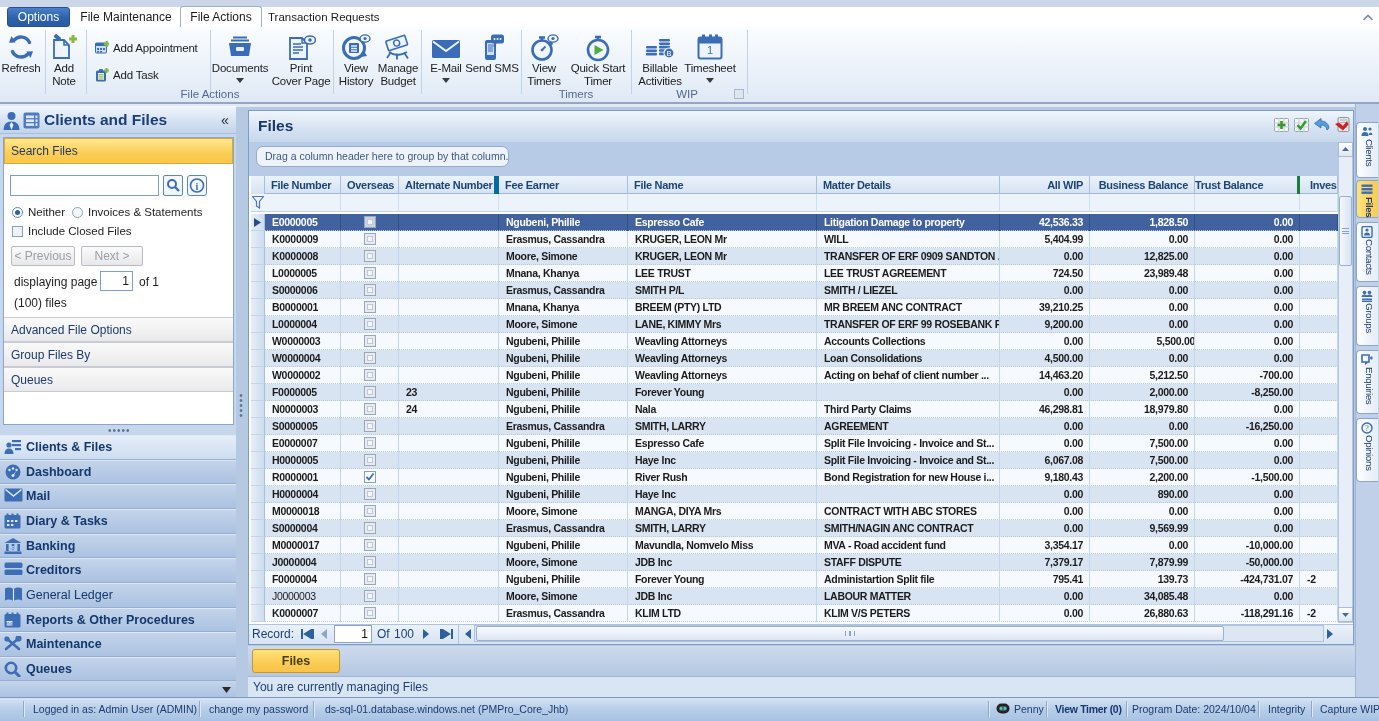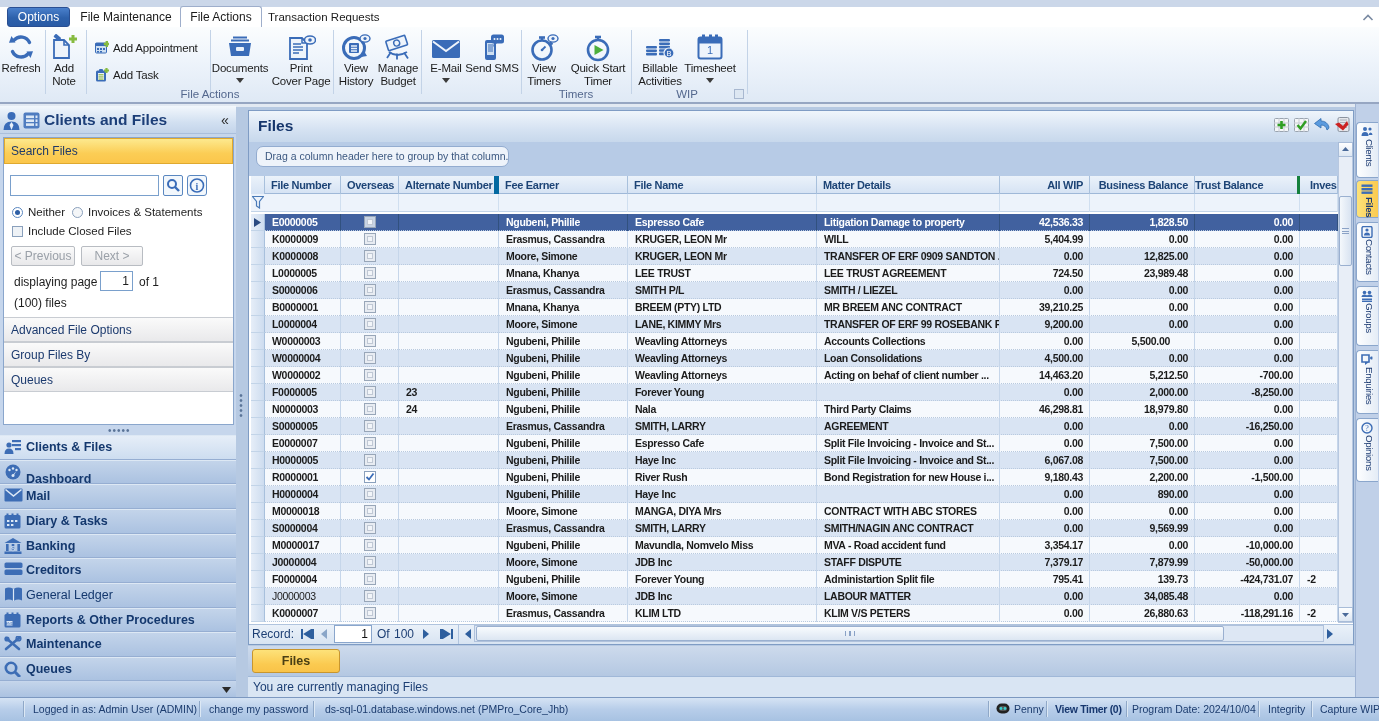--- a/index.html
+++ b/index.html
@@ -287,21 +287,21 @@
       <circle cx="9" cy="8" r="7.5" fill="#3d6db5"></circle>
       <g fill="#dce8f6">
         <circle cx="5.5" cy="6" r="1.2"></circle>
         <circle cx="9" cy="4.5" r="1.2"></circle>
         <circle cx="12.5" cy="6" r="1.2"></circle>
         <path d="M8.2 11.5 L12 7.5 L9.8 11.5 Z"></path>
         <circle cx="9" cy="11.5" r="1.5"></circle>
       </g>
     </svg>
   </div>
-<div class="abs" style="left:26px;top:465px;font-size:12.5px;font-weight:bold;color:#14386e;margin-top:7px;">Dashboard</div>
+<div class="abs" style="left:26px;top:465px;font-size:12.5px;font-weight:bold;color:#14386e;">Dashboard</div>
 <div class="abs" style="left:0;top:484px;width:236px;height:25px;background:linear-gradient(#c3d4ea,#abc2e1);border-top:1px solid #dde8f4;border-bottom:1px solid #96aed2;"></div>
 <div class="abs" style="left:4px;top:488px;width:20px;">
     <svg width="19" height="14" viewBox="0 0 19 14">
       <rect x="0.5" y="0.5" width="18" height="13" rx="1" fill="#3d6db5"></rect>
       <path d="M1.5 1.5 L9.5 8 L17.5 1.5" fill="none" stroke="#dce8f6" stroke-width="1.6"></path>
     </svg>
   </div>
 <div class="abs" style="left:26px;top:489px;font-size:12.5px;font-weight:bold;color:#14386e;">Mail</div>
 <div class="abs" style="left:0;top:509px;width:236px;height:25px;background:linear-gradient(#c3d4ea,#abc2e1);border-top:1px solid #dde8f4;border-bottom:1px solid #96aed2;"></div>
 <div class="abs" style="left:4px;top:513px;width:20px;">
@@ -618,21 +618,21 @@
 <div class="abs" style="left:265px;top:333px;width:1073px;height:17px;background:#f6f9fd;border-bottom:1px dotted #b9cadf;"></div>
 <div class="abs" style="left:251px;top:333px;width:14px;height:17px;background:linear-gradient(90deg,#e6eef8,#cddcef);border-right:1px solid #a8c0dc;border-bottom:1px solid #c2d4e8;"></div>
 <div class="abs" style="left:265px;top:333px;width:76px;height:17px;font-size:10.5px;font-weight:bold;color:#1b1b1b;line-height:17px;letter-spacing:-0.3px;white-space:nowrap;overflow:hidden;padding-left:7px;">W0000003</div>
 <div class="abs" style="left:364px;top:335px;width:12px;height:12px;background:#e8ecf2;border:1px solid #98a6b8;">
     <div style="margin:2px;width:6px;height:6px;background:#f2f5f9;border:1px solid #c0c8d4;"></div>
   </div>
 <div class="abs" style="left:499px;top:333px;width:129px;height:17px;font-size:10.5px;font-weight:bold;color:#1b1b1b;line-height:17px;letter-spacing:-0.3px;white-space:nowrap;overflow:hidden;padding-left:7px;">Ngubeni, Philile</div>
 <div class="abs" style="left:628px;top:333px;width:189px;height:17px;font-size:10.5px;font-weight:bold;color:#1b1b1b;line-height:17px;letter-spacing:-0.3px;white-space:nowrap;overflow:hidden;padding-left:7px;">Weavling Attorneys</div>
 <div class="abs" style="left:817px;top:333px;width:183px;height:17px;font-size:10.5px;font-weight:bold;color:#1b1b1b;line-height:17px;letter-spacing:-0.3px;white-space:nowrap;overflow:hidden;padding-left:7px;">Accounts Collections</div>
 <div class="abs" style="left:1000px;top:333px;width:90px;height:17px;font-size:10.5px;font-weight:bold;color:#1b1b1b;line-height:17px;letter-spacing:-0.3px;white-space:nowrap;overflow:hidden;text-align:right;padding-right:7px;">0.00</div>
-<div class="abs" style="left:1090px;top:333px;width:105px;height:17px;font-size:10.5px;font-weight:bold;color:#1b1b1b;line-height:17px;letter-spacing:-0.3px;white-space:nowrap;overflow:hidden;text-align:right;padding-right:25px;">5,500.00</div>
+<div class="abs" style="left:1090px;top:333px;width:105px;height:17px;font-size:10.5px;font-weight:bold;color:#1b1b1b;line-height:17px;letter-spacing:-0.3px;white-space:nowrap;overflow:hidden;text-align:right;padding-right:0;">5,500.00</div>
 <div class="abs" style="left:1195px;top:333px;width:105px;height:17px;font-size:10.5px;font-weight:bold;color:#1b1b1b;line-height:17px;letter-spacing:-0.3px;white-space:nowrap;overflow:hidden;text-align:right;padding-right:7px;">0.00</div>
 <div class="abs" style="left:340px;top:333px;width:1px;height:17px;background:#c6d6ea;"></div>
 <div class="abs" style="left:398px;top:333px;width:1px;height:17px;background:#c6d6ea;"></div>
 <div class="abs" style="left:498px;top:333px;width:1px;height:17px;background:#c6d6ea;"></div>
 <div class="abs" style="left:627px;top:333px;width:1px;height:17px;background:#c6d6ea;"></div>
 <div class="abs" style="left:816px;top:333px;width:1px;height:17px;background:#c6d6ea;"></div>
 <div class="abs" style="left:999px;top:333px;width:1px;height:17px;background:#c6d6ea;"></div>
 <div class="abs" style="left:1089px;top:333px;width:1px;height:17px;background:#c6d6ea;"></div>
 <div class="abs" style="left:1194px;top:333px;width:1px;height:17px;background:#c6d6ea;"></div>
 <div class="abs" style="left:1299px;top:333px;width:1px;height:17px;background:#c6d6ea;"></div>

